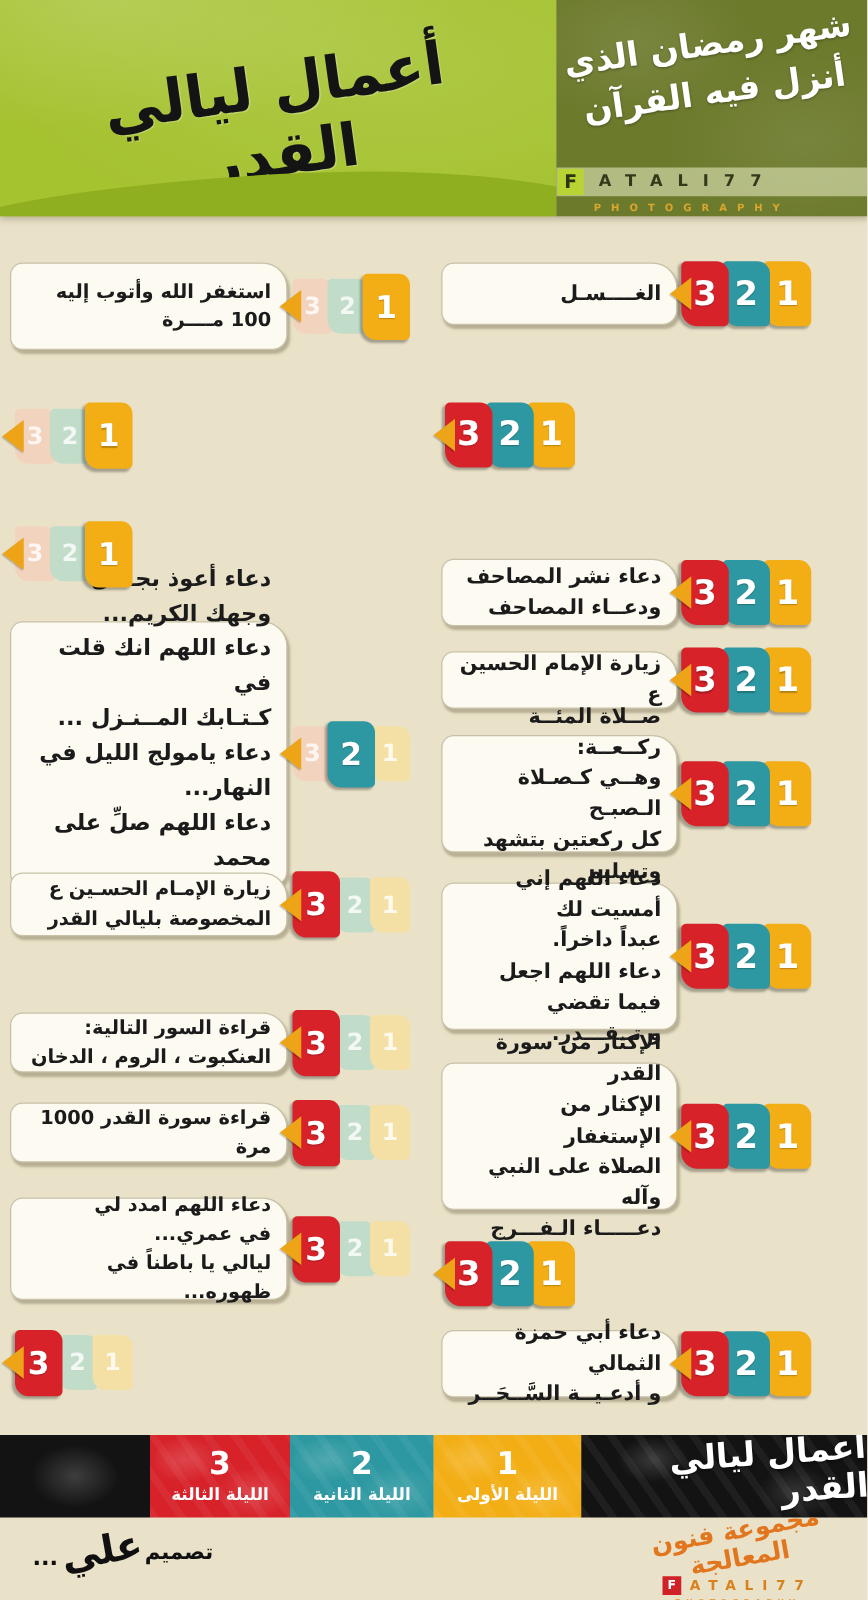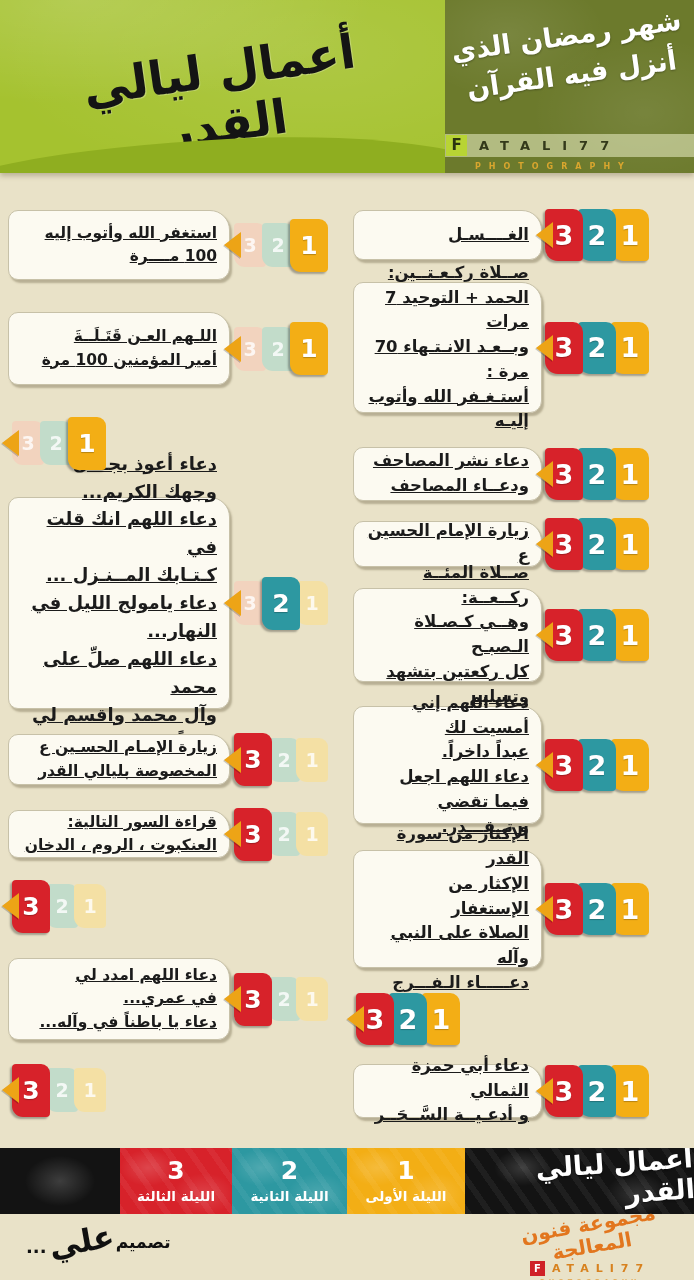--- a/index.html
+++ b/index.html
@@ -32,21 +32,21 @@
   .brand-sub{position:absolute;left:30px;right:0;bottom:2px;color:#d9a62e;font-size:8px;
       letter-spacing:8px;font-weight:bold;}
   
   .card{position:absolute;display:flex;align-items:center;direction:ltr;}
   .card.leftcol{left:8px;width:322px;}
   .card.rightcol{left:353px;width:301px;border-radius:12px;}
   .bubble{flex:1;align-self:stretch;background:#fcfaf1;border:1px solid #c7c1a8;
       border-radius:10px 20px 12px 10px;box-shadow:2px 3px 2px rgba(110,100,70,.40);
       display:flex;align-items:center;padding:5px 12px;min-height:100%;box-sizing:border-box;}
   .card-text{margin:0;width:100%;color:#1b1b1b;font-weight:bold;text-align:right;
-      white-space:pre-line;direction:rtl;line-height:1.5;text-decoration:underline;}
+      white-space:pre-line;direction:rtl;line-height:1.5;}
   .rightcol .card-text{font-size:16.5px;}
   .leftcol .card-text{font-size:15.5px;}
   .card.small-text .card-text{font-size:18px;line-height:1.55;}
   .tabgroup{display:flex;align-items:center;position:relative;}
   .rightcol .tabgroup{width:112px;}
   .leftcol .tabgroup{width:100px;}
   .tail{width:0;height:0;border-top:13px solid transparent;border-bottom:13px solid transparent;
       border-right:17px solid #eda416;margin-left:-6px;margin-right:-3px;z-index:7;
       filter:drop-shadow(-1px 1px 0 rgba(0,0,0,.2));}
   .tab{display:flex;align-items:center;justify-content:center;color:#fff;font-weight:bold;
@@ -131,24 +131,20 @@
         <span class="tab t2 faded">
           <b>2</b>
         </span>
         <span class="tab t1 active">
           <b>1</b>
         </span>
       </div>
   </section>
 
   <section class="card leftcol" style="top:312px;height:73px">
-    <div class="bubble">
-        <p class="card-text">اللـهم العـن قَتَـلَــةَ
-أمير المؤمنين 100 مرة</p>
-      </div>
     <div class="tabgroup">
         <span class="tail"></span>
         <span class="tab t3 faded">
           <b>3</b>
         </span>
         <span class="tab t2 faded">
           <b>2</b>
         </span>
         <span class="tab t1 active">
           <b>1</b>
@@ -188,21 +184,21 @@
         </span>
         <span class="tab t2 active">
           <b>2</b>
         </span>
         <span class="tab t1 faded">
           <b>1</b>
         </span>
       </div>
   </section>
 
-  <section class="card leftcol" style="top:734px;height:51px">
+  <section class="card leftcol" style="top:698px;height:51px">
     <div class="bubble">
         <p class="card-text">زيارة الإمـام الحسـين ع
 المخصوصة بليالي القدر</p>
       </div>
     <div class="tabgroup">
         <span class="tail"></span>
         <span class="tab t3 active">
           <b>3</b>
         </span>
         <span class="tab t2 faded">
@@ -227,39 +223,42 @@
         <span class="tab t2 faded">
           <b>2</b>
         </span>
         <span class="tab t1 faded">
           <b>1</b>
         </span>
       </div>
   </section>
 
   <section class="card leftcol" style="top:882px;height:48px">
+    <div class="bubble">
+        <p class="card-text">قراءة سورة القدر 1000 مرة</p>
+      </div>
     <div class="tabgroup">
         <span class="tail"></span>
         <span class="tab t3 active">
           <b>3</b>
         </span>
         <span class="tab t2 faded">
           <b>2</b>
         </span>
         <span class="tab t1 faded">
           <b>1</b>
         </span>
       </div>
   </section>
 
   <section class="card leftcol" style="top:958px;height:82px">
     <div class="bubble">
         <p class="card-text">دعاء اللهم امدد لي
 في عمري...
-دعاء يا باطناً في وآله...</p>
+ليالي يا باطناً في ظهوره...</p>
       </div>
     <div class="tabgroup">
         <span class="tail"></span>
         <span class="tab t3 active">
           <b>3</b>
         </span>
         <span class="tab t2 faded">
           <b>2</b>
         </span>
         <span class="tab t1 faded">
@@ -295,26 +294,20 @@
         <span class="tab t2 active">
           <b>2</b>
         </span>
         <span class="tab t1 active">
           <b>1</b>
         </span>
       </div>
   </section>
 
   <section class="card rightcol" style="top:282px;height:131px">
-    <div class="bubble">
-        <p class="card-text">صــلاة ركـعـتــين:
-الحمد + التوحيد 7 مرات
-وبــعـد الانـتـهاء 70 مرة :
-أستـغـفر الله وأتوب إليـه</p>
-      </div>
     <div class="tabgroup">
         <span class="tail"></span>
         <span class="tab t3 active">
           <b>3</b>
         </span>
         <span class="tab t2 active">
           <b>2</b>
         </span>
         <span class="tab t1 active">
           <b>1</b>

